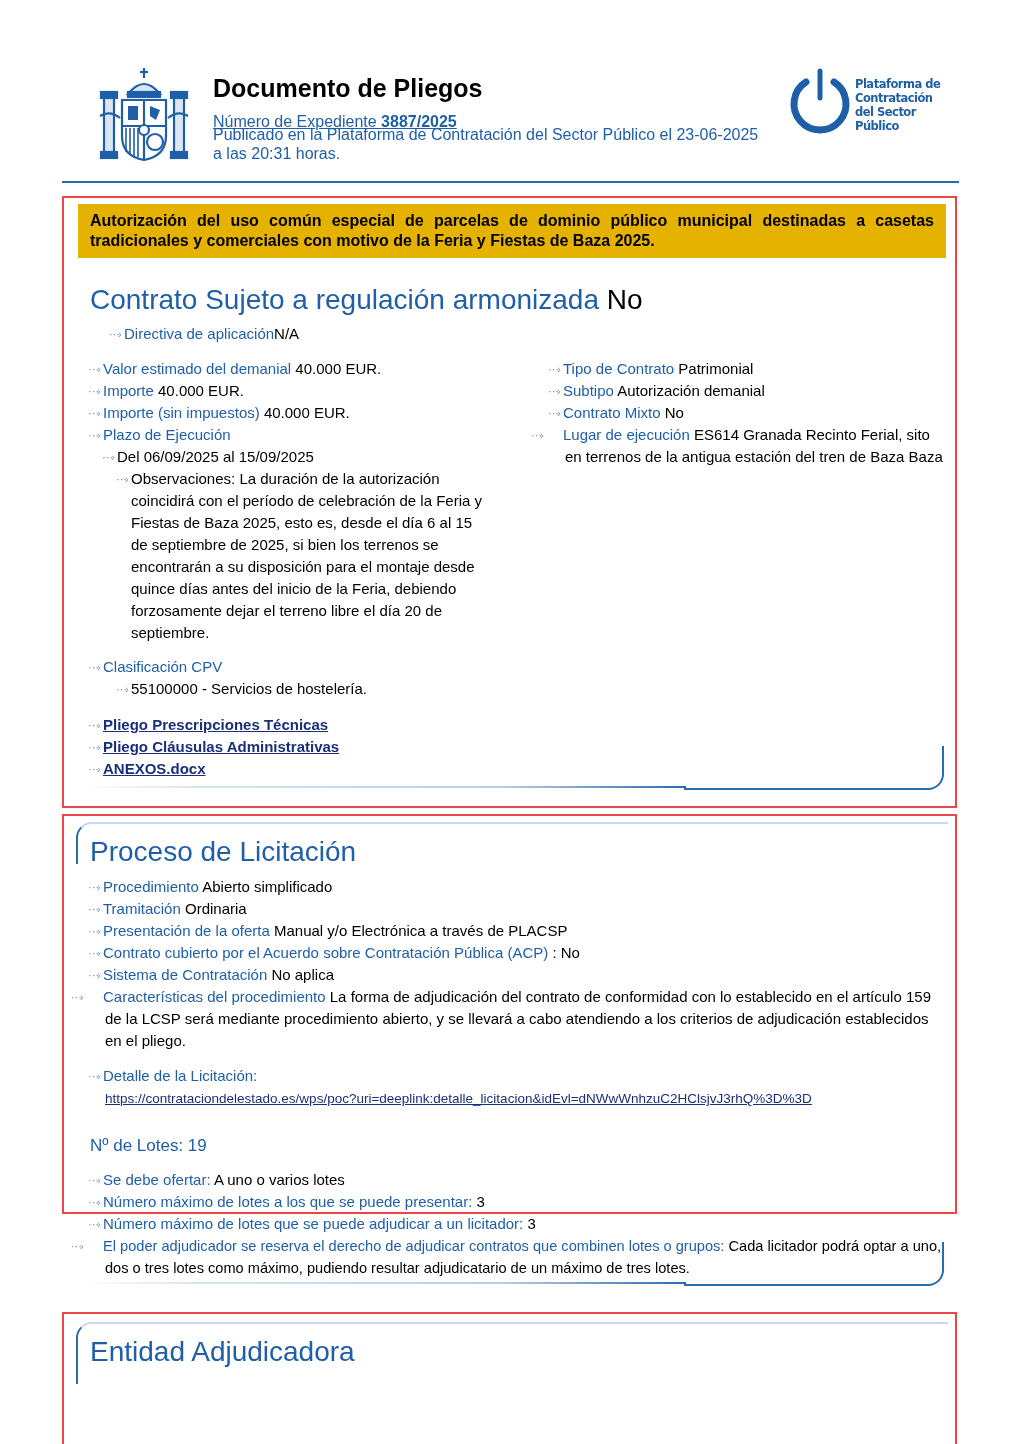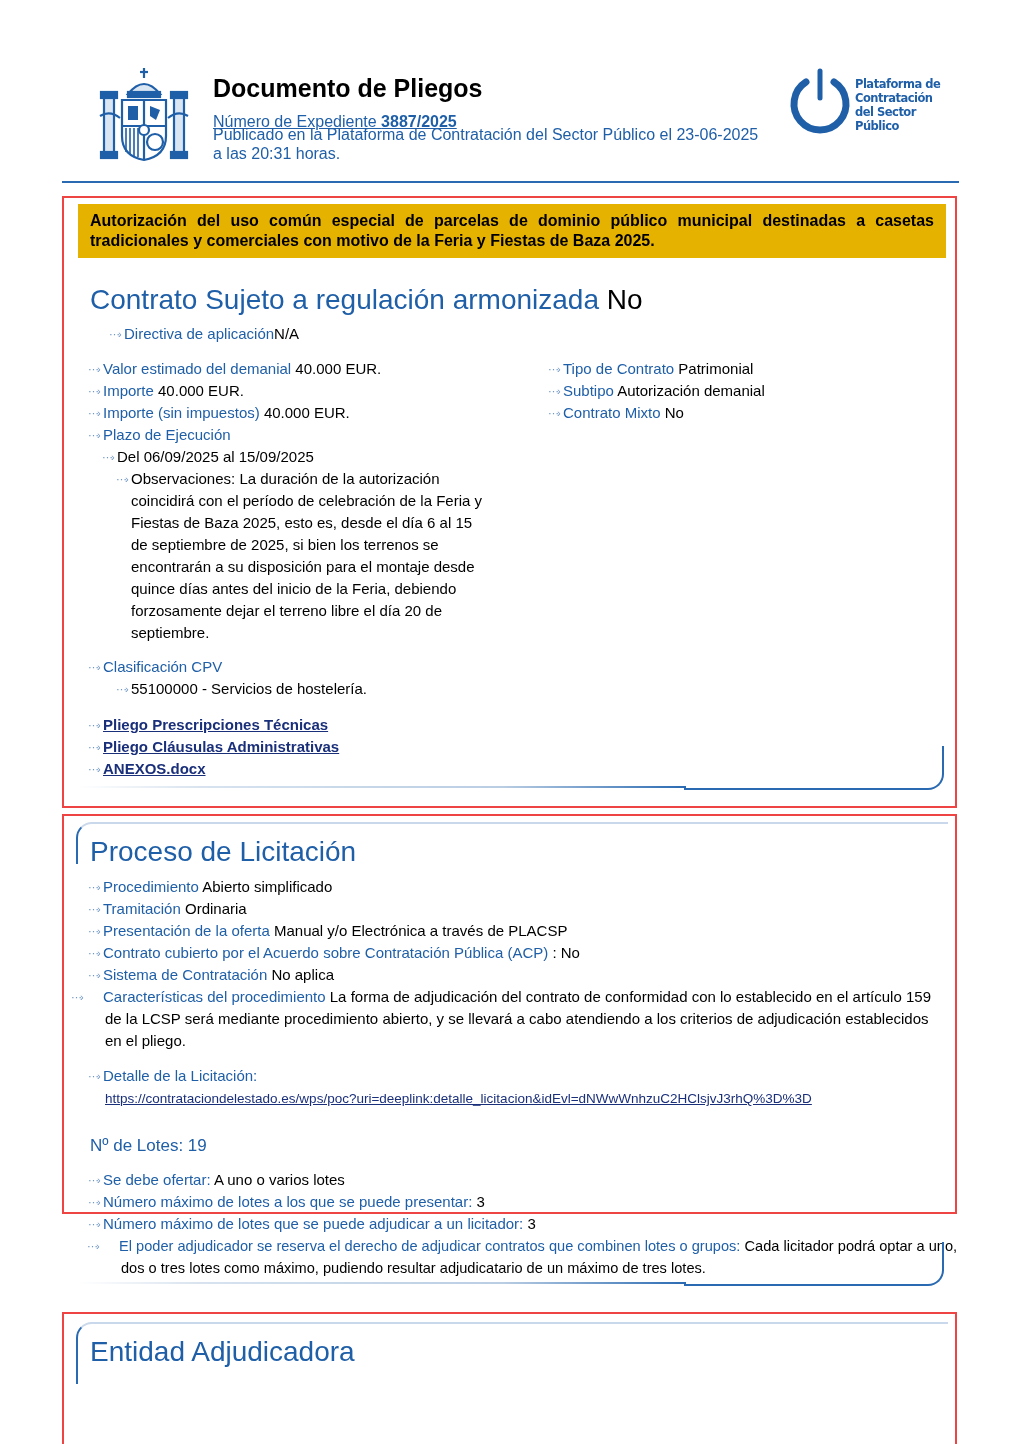--- a/index.html
+++ b/index.html
@@ -98,20 +98,23 @@
   <div class="row" style="left:24px; top:226px;"><span class="arrow">⋯›</span><span class="lbl">Plazo de Ejecución</span></div>
   <div class="row" style="left:38px; top:248px;"><span class="arrow">⋯›</span><span class="v">Del 06/09/2025 al 15/09/2025</span></div>
   <div class="row wrap" style="left:52px; top:270px; width:375px;">
       <span class="arrow" style="position:absolute;left:0;top:0">⋯›</span>
       <div class="v" style="padding-left:15px;">Observaciones: La duración de la autorización coincidirá con el período de celebración de la Feria y Fiestas de Baza 2025, esto es, desde el día 6 al 15 de septiembre de 2025, si bien los terrenos se encontrarán a su disposición para el montaje desde quince días antes del inicio de la Feria, debiendo forzosamente dejar el terreno libre el día 20 de septiembre.</div>
     </div>
 
   <div class="row" style="left:484px; top:160px;"><span class="arrow">⋯›</span><span class="lbl">Tipo de Contrato</span><span class="v"> Patrimonial</span></div>
   <div class="row" style="left:484px; top:182px;"><span class="arrow">⋯›</span><span class="lbl">Subtipo</span><span class="v"> Autorización demanial</span></div>
   <div class="row" style="left:484px; top:204px;"><span class="arrow">⋯›</span><span class="lbl">Contrato Mixto</span><span class="v"> No</span></div>
+  <div class="row wrap" style="left:484px; top:226px; width:396px;">
+      <div style="padding-left:17px; text-indent:-17px;"><span class="arrow">⋯›</span><span class="lbl">Lugar de ejecución</span><span class="v"> ES614 Granada Recinto Ferial, sito en terrenos de la antigua estación del tren de Baza Baza</span></div>
+    </div>
 
   <div class="row" style="left:24px; top:458px;"><span class="arrow">⋯›</span><span class="lbl">Clasificación CPV</span></div>
   <div class="row" style="left:52px; top:480px;"><span class="arrow">⋯›</span><span class="v">55100000 - Servicios de hostelería.</span></div>
 
   <div class="row" style="left:24px; top:516px;"><span class="arrow">⋯›</span><a class="link">Pliego Prescripciones Técnicas</a></div>
   <div class="row" style="left:24px; top:538px;"><span class="arrow">⋯›</span><a class="link">Pliego Cláusulas Administrativas</a></div>
   <div class="row" style="left:24px; top:560px;"><span class="arrow">⋯›</span><a class="link">ANEXOS.docx</a></div>
 
   <div class="curve-br" style="left:620px; top:548px; width:258px; height:42px; border-right-color:#2a6ab2;"></div>
   <div class="curve-fade" style="left:14px; top:588px; width:608px;"></div>
@@ -131,21 +134,21 @@
     </div>
 
   <div class="row" style="left:24px; top:249px;"><span class="arrow">⋯›</span><span class="lbl">Detalle de la Licitación:</span></div>
   <div class="row" style="left:41px; top:271px;"><a class="url">https://contrataciondelestado.es/wps/poc?uri=deeplink:detalle_licitacion&amp;idEvl=dNWwWnhzuC2HClsjvJ3rhQ%3D%3D</a></div>
 
   <div class="h3" style="left:26px; top:320px;">Nº de Lotes: 19</div>
 
   <div class="row" style="left:24px; top:353px;"><span class="arrow">⋯›</span><span class="lbl">Se debe ofertar:</span><span class="v"> A uno o varios lotes</span></div>
   <div class="row" style="left:24px; top:375px;"><span class="arrow">⋯›</span><span class="lbl">Número máximo de lotes a los que se puede presentar:</span><span class="v"> 3</span></div>
   <div class="row" style="left:24px; top:397px;"><span class="arrow">⋯›</span><span class="lbl">Número máximo de lotes que se puede adjudicar a un licitador:</span><span class="v"> 3</span></div>
-  <div class="row wrap" style="left:40px; top:419px; width:862px; font-size:14.6px;">
+  <div class="row wrap" style="left:24px; top:419px; width:862px; font-size:14.6px;">
       <div style="padding-left:17px; text-indent:-17px;"><span class="arrow">⋯›</span><span class="lbl">El poder adjudicador se reserva el derecho de adjudicar contratos que combinen lotes o grupos:</span><span class="v"> Cada licitador podrá optar a uno, dos o tres lotes como máximo, pudiendo resultar adjudicatario de un máximo de tres lotes.</span></div>
     </div>
 
   <div class="curve-br" style="left:620px; top:426px; width:258px; height:42px;"></div>
   <div class="curve-fade" style="left:14px; top:466px; width:608px;"></div>
 </div>
 
 <div class="box box3">
   <div class="curve-tl" style="left:12px; top:8px; width:870px; height:60px;"></div>
   <div class="h2" style="left:26px; top:22px;">Entidad Adjudicadora</div>

